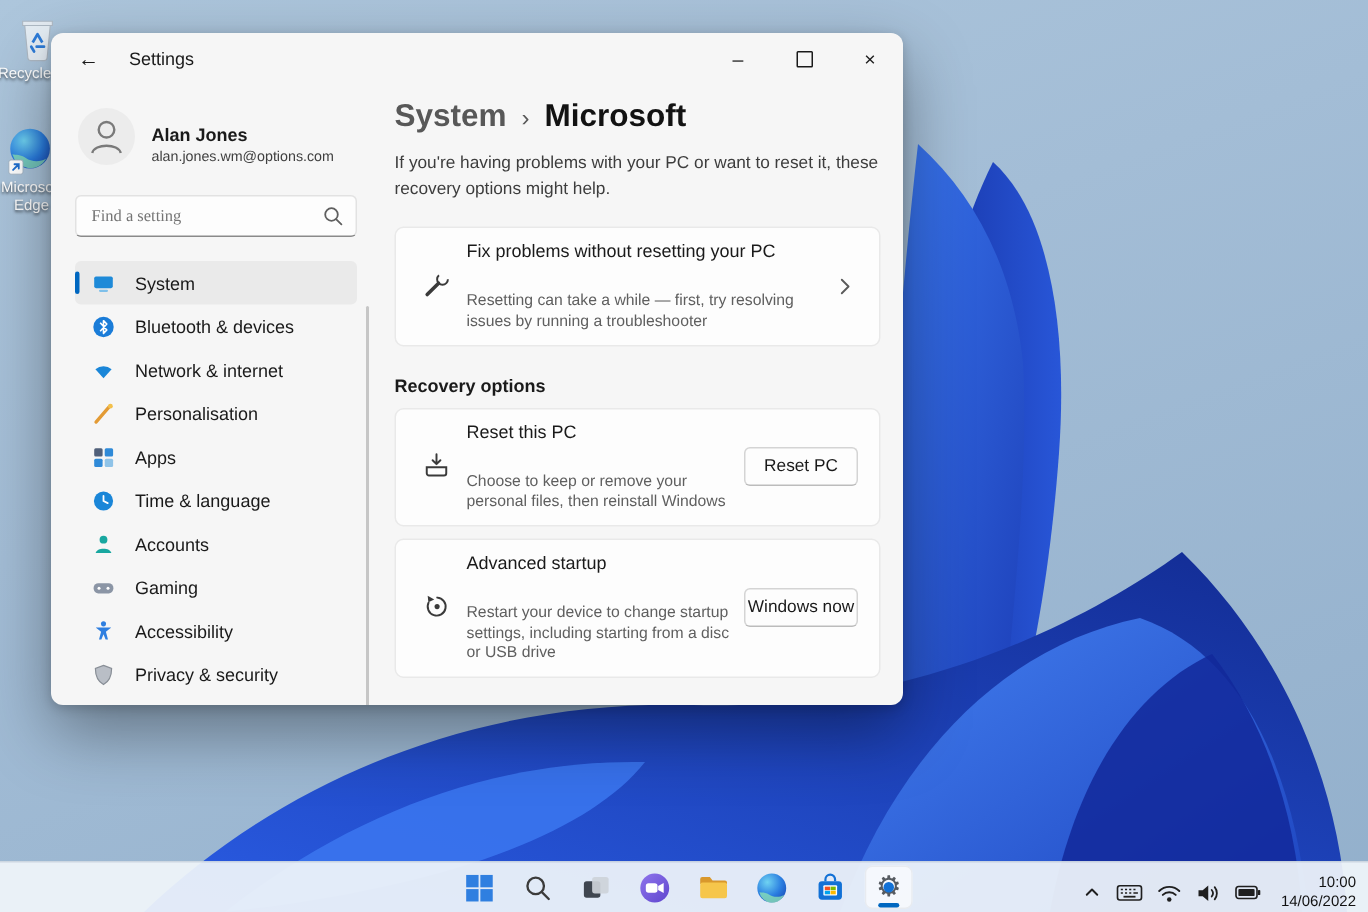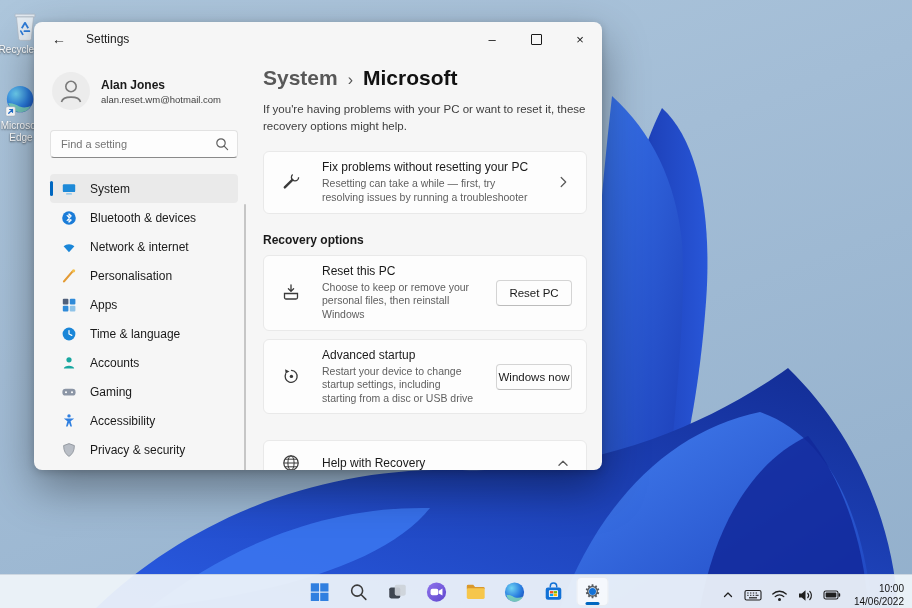--- a/index.html
+++ b/index.html
@@ -22,50 +22,50 @@
   .back-btn{width:30px;height:26px;margin-left:10px;border-radius:4px;
     display:flex;align-items:center;justify-content:center;font-size:14px;color:#1a1a1a;}
   .win-title{font-size:12px;color:#1a1a1a;margin-left:12px;}
   .win-controls{position:absolute;right:0;top:0;height:34px;display:flex;}
   .wc{width:44px;height:34px;display:flex;align-items:center;justify-content:center;
       font-size:13px;color:#1a1a1a;}
   .wc .sq{width:9px;height:9px;border:1px solid #1a1a1a;border-radius:1px;}
   .win-body{display:flex;height:414px;}
   
   .sidebar{width:212px;box-sizing:border-box;padding:10px 8px 0 16px;position:relative;flex:none;}
-  .profile{display:flex;align-items:center;gap:11px;margin:6px 0 0 2px;}
+  .profile{display:flex;align-items:flex-end;gap:11px;margin:6px 0 0 2px;}
   .p-name{font-size:12px;font-weight:bold;color:#1a1a1a;}
   .p-email{font-size:9.5px;color:#3f3f3f;margin-top:2px;}
   .searchbox{margin-top:20px;height:26px;background:#fdfdfd;border:1px solid #e2e2e2;
     border-bottom:1px solid #8a8a8a;border-radius:4px;display:flex;align-items:center;
     padding:0 8px;gap:6px;}
   .searchbox input{border:0;outline:0;background:transparent;flex:1;font-size:11px;
-    font-family:Liberation Sans, sans-serif;color:#1a1a1a;min-width:0;}
+    font-family:Liberation Serif, serif;color:#1a1a1a;min-width:0;}
   .nav{margin-top:16px;}
   .nav-item{height:29px;display:flex;align-items:center;gap:13px;padding-left:11px;
     border-radius:4px;font-size:12px;color:#1a1a1a;position:relative;}
   .nav-item.selected{background:#eaeaea;}
   .nav-item.selected::before{content:'';position:absolute;left:0;top:7px;width:3px;
     height:15px;border-radius:2px;background:#0067c0;}
   .nav-ic{width:16px;height:16px;flex:none;}
   .side-scroll{position:absolute;right:0;top:148px;width:2px;height:288px;
     background:#c6c6c6;border-radius:1px;}
   
   .main{flex:1;padding:10px 15px 0 17px;box-sizing:border-box;overflow:hidden;}
   .crumbs{display:flex;align-items:baseline;gap:10px;}
   .crumb-parent{font-size:21px;font-weight:600;color:#585858;}
   .crumb-sep{font-size:16px;color:#585858;}
   .crumb-current{font-size:21px;font-weight:600;color:#121212;}
   .page-desc{margin-top:11px;font-size:11.5px;color:#3d3d3d;line-height:1.45;max-width:332px;}
   .card{background:#fdfdfd;border:1px solid #e9e9e9;border-radius:6px;
-    display:flex;align-items:center;gap:20px;padding:8px 14px;box-sizing:border-box;}
+    display:flex;align-items:center;gap:9px;padding:8px 14px;box-sizing:border-box;}
   .card .ci{width:22px;height:22px;flex:none;margin-left:2px;}
   .card-txt{flex:1;min-width:0;}
   .card-title{font-size:12px;color:#1a1a1a;}
-  .card-desc{font-size:10.5px;color:#5f5f5f;line-height:1.3;margin-top:3px;max-width:215px;}
+  .card-desc{font-size:10.5px;color:#5f5f5f;line-height:1.3;margin-top:20px;max-width:215px;}
   .chev{width:18px;height:18px;flex:none;}
   .section-label{font-size:12px;font-weight:bold;color:#1a1a1a;margin:19px 0 8px 0;}
   .btn{background:#fdfdfd;border:1px solid #d4d4d4;border-bottom-color:#bcbcbc;
     border-radius:4px;font-size:11.5px;color:#1a1a1a;padding:6px 0;width:76px;
     text-align:center;flex:none;font-family:"Liberation Sans", sans-serif;}
   .mt17{margin-top:17px;} .mt8{margin-top:8px;} .mt26{margin-top:26px;}
   
   .taskbar{position:absolute;left:0;right:0;bottom:0;height:33px;
     background:rgba(240,245,250,.93);border-top:1px solid rgba(120,140,160,.25);}
   .tb-center{position:absolute;left:50%;top:0;height:33px;transform:translateX(-50%);
@@ -168,21 +168,21 @@
 
     <div class="sidebar">
       <div class="profile">
         <svg width="38" height="38" viewBox="0 0 38 38">
           <circle cx="19" cy="19" r="19" fill="#ececec"></circle>
           <circle cx="19" cy="14.5" r="5.2" fill="none" stroke="#7a7a7a" stroke-width="1.6"></circle>
           <path d="M9.5 30 C11 23.5 27 23.5 28.5 30" fill="none" stroke="#7a7a7a" stroke-width="1.6"></path>
         </svg>
         <div>
           <div class="p-name">Alan Jones</div>
-          <div class="p-email">alan.reset.wm@hotmail.com</div>
+          <div class="p-email">alan.jones.wm@options.com</div>
         </div>
       </div>
 
       <div class="searchbox">
         <input type="text" placeholder="Find a setting" style="">
         <svg width="14" height="14" viewBox="0 0 14 14">
           <circle cx="6" cy="6" r="4.2" fill="none" stroke="#5f5f5f" stroke-width="1.2"></circle>
           <path d="M9.2 9.2 L12.6 12.6" stroke="#5f5f5f" stroke-width="1.2" stroke-linecap="round"></path>
         </svg>
       </div>

